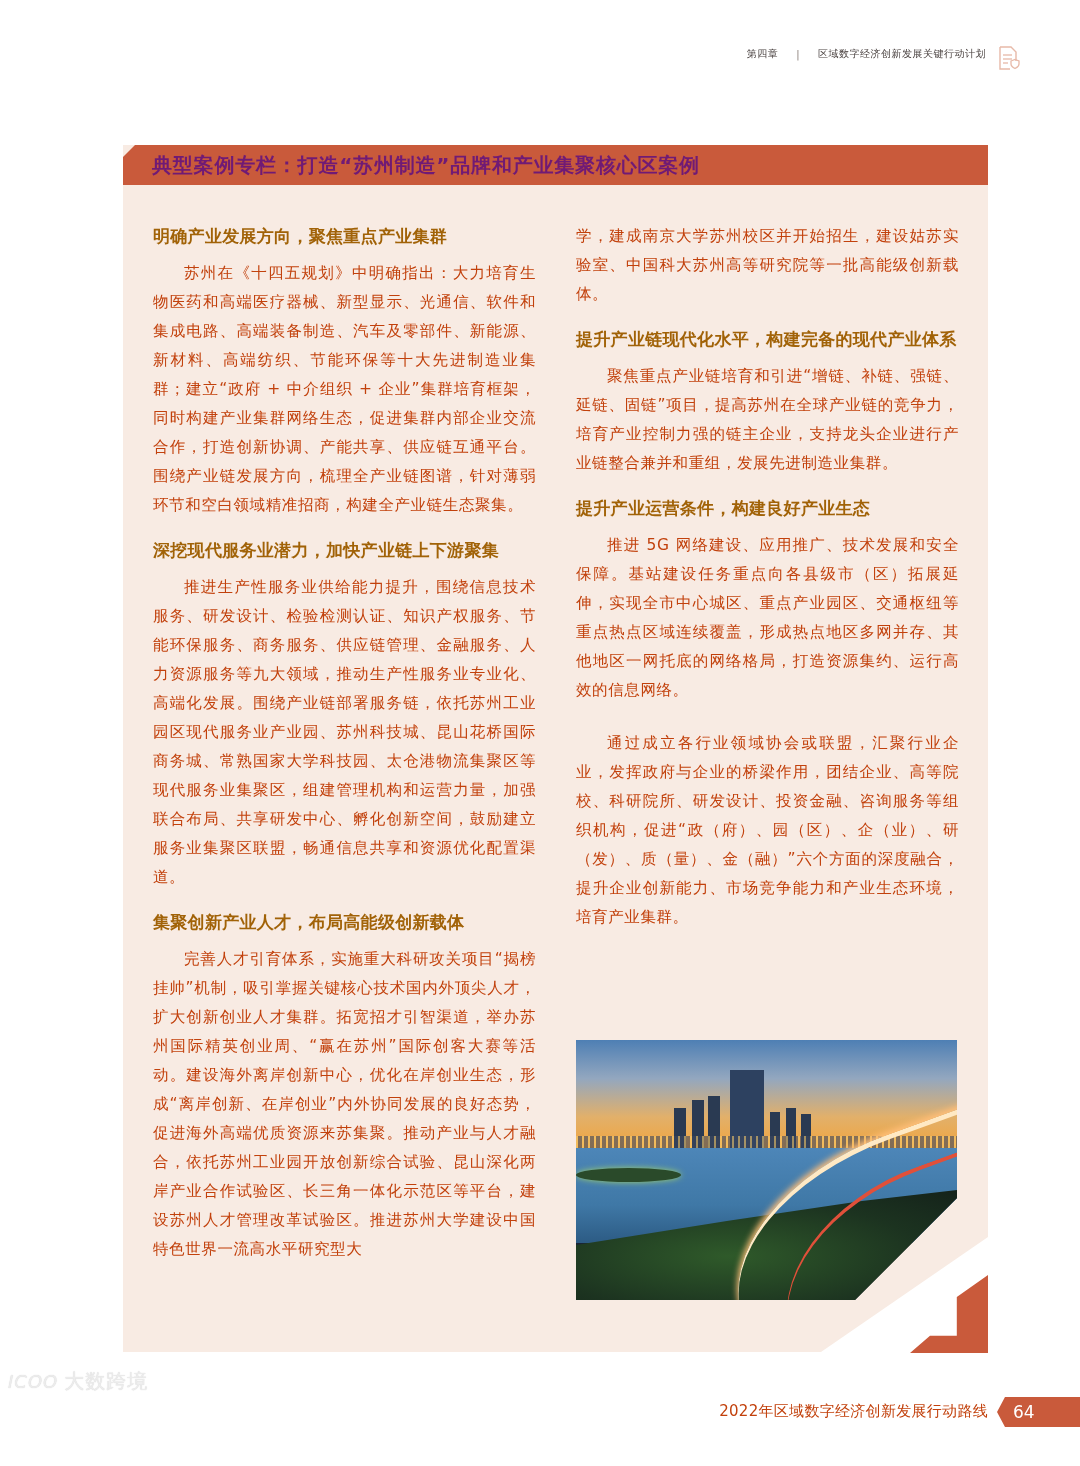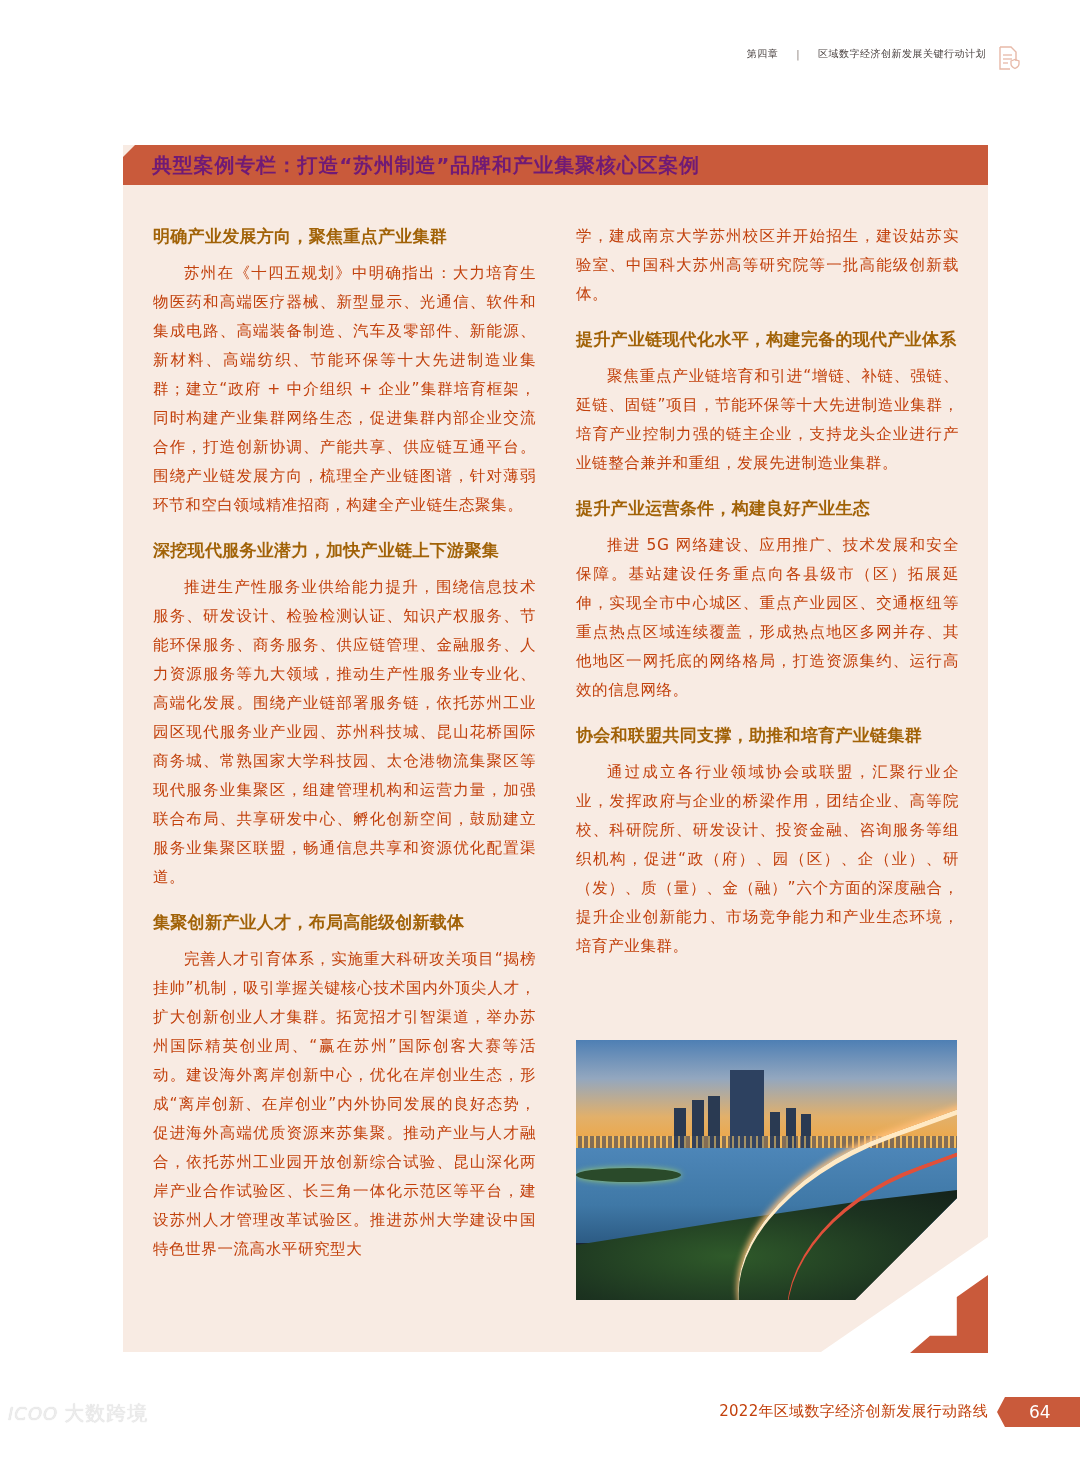--- a/index.html
+++ b/index.html
@@ -84,24 +84,24 @@
     position: absolute; right: 92px; top: 1402px; font-size: 15px; color: #c2410c;
     letter-spacing: 0.3px;
   }
   .page-tab {
     position: absolute; left: 997px; top: 1397px; width: 83px; height: 30px;
     background: #c95a3b;
     clip-path: polygon(8px 0, 100% 0, 100% 100%, 8px 100%, 0 50%);
   }
   .page-num {
     position: absolute; left: 1013px; top: 1397px; height: 30px; line-height: 30px;
-    color: #ffffff; font-size: 17px; margin-left: 16px;
+    color: #ffffff; font-size: 17px;
   }
   .watermark {
-    position: absolute; left: 8px; top: 1400px; font-size: 20px; color: #ececec;
+    position: absolute; left: 8px; top: 1368px; font-size: 20px; color: #ececec;
     text-shadow: 0 0 1px #cfcfcf; letter-spacing: 1px; display:flex; align-items:center; gap:6px;
   }
   .watermark .wm-logo { font-size: 18px; font-style: italic; }
 </style>
 </head>
 <body>
 
 <div class="running-head">
   <span>第四章</span>
   <span class="sep">|</span>
@@ -132,27 +132,26 @@
   <h3 class="sec-title">集聚创新产业人才，布局高能级创新载体</h3>
   <div class="gap-s"></div>
   <p class="para indent">完善人才引育体系，实施重大科研攻关项目“揭榜挂帅”机制，吸引掌握关键核心技术国内外顶尖人才，扩大创新创业人才集群。拓宽招才引智渠道，举办苏州国际精英创业周、“赢在苏州”国际创客大赛等活动。建设海外离岸创新中心，优化在岸创业生态，形成“离岸创新、在岸创业”内外协同发展的良好态势，促进海外高端优质资源来苏集聚。推动产业与人才融合，依托苏州工业园开放创新综合试验、昆山深化两岸产业合作试验区、长三角一体化示范区等平台，建设苏州人才管理改革试验区。推进苏州大学建设中国特色世界一流高水平研究型大</p>
 </div>
 
 <div class="col col-right">
   <p class="para">学，建成南京大学苏州校区并开始招生，建设姑苏实验室、中国科大苏州高等研究院等一批高能级创新载体。</p>
   <div class="gap-m"></div>
   <h3 class="sec-title">提升产业链现代化水平，构建完备的现代产业体系</h3>
   <div class="gap-s"></div>
-  <p class="para indent">聚焦重点产业链培育和引进“增链、补链、强链、延链、固链”项目，节能环保等十大先进制造业集群，培育产业控制力强的链主企业，支持龙头企业进行产业链整合兼并和重组，发展先进制造业集群。</p>
+  <p class="para indent">聚焦重点产业链培育和引进“增链、补链、强链、延链、固链”项目，提高苏州在全球产业链的竞争力，培育产业控制力强的链主企业，支持龙头企业进行产业链整合兼并和重组，发展先进制造业集群。</p>
   <div class="gap-m"></div>
   <h3 class="sec-title">提升产业运营条件，构建良好产业生态</h3>
   <div class="gap-s"></div>
   <p class="para indent">推进 5G 网络建设、应用推广、技术发展和安全保障。基站建设任务重点向各县级市（区）拓展延伸，实现全市中心城区、重点产业园区、交通枢纽等重点热点区域连续覆盖，形成热点地区多网并存、其他地区一网托底的网络格局，打造资源集约、运行高效的信息网络。</p>
   <div class="gap-m"></div>
-  <h3 class="sec-title">协会和联盟共同支撑，助推和培育产业链集群</h3>
   <div class="gap-s"></div>
   <p class="para indent">通过成立各行业领域协会或联盟，汇聚行业企业，发挥政府与企业的桥梁作用，团结企业、高等院校、科研院所、研发设计、投资金融、咨询服务等组织机构，促进“政（府）、园（区）、企（业）、研（发）、质（量）、金（融）”六个方面的深度融合，提升企业创新能力、市场竞争能力和产业生态环境，培育产业集群。</p>
 </div>
 
 <div class="photo" title="苏州金鸡湖城市夜景">
   <div class="sky"></div>
   <div class="bld" style="left:98px;width:12px;height:40px;"></div>
   <div class="bld" style="left:116px;width:12px;height:48px;"></div>
   <div class="bld" style="left:132px;width:12px;height:52px;"></div>
   <div class="bld" style="left:154px;width:34px;height:78px;background:#2d4160;"></div>

